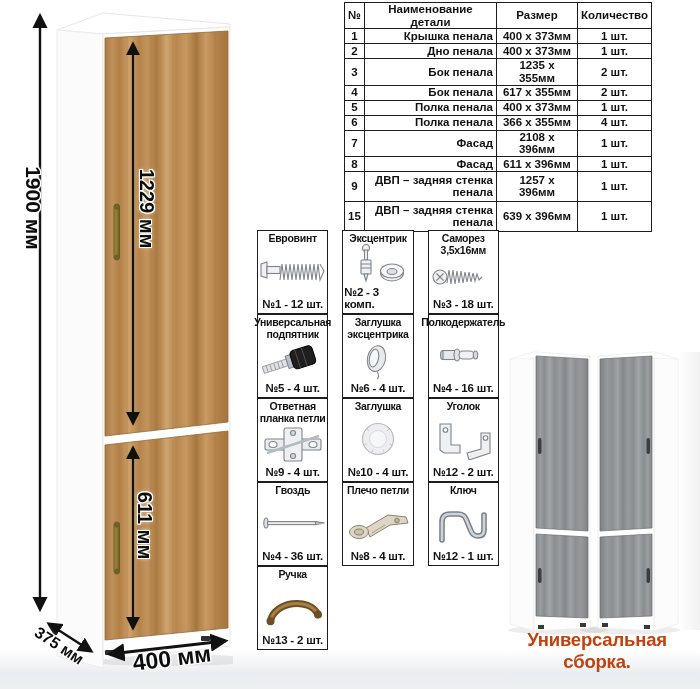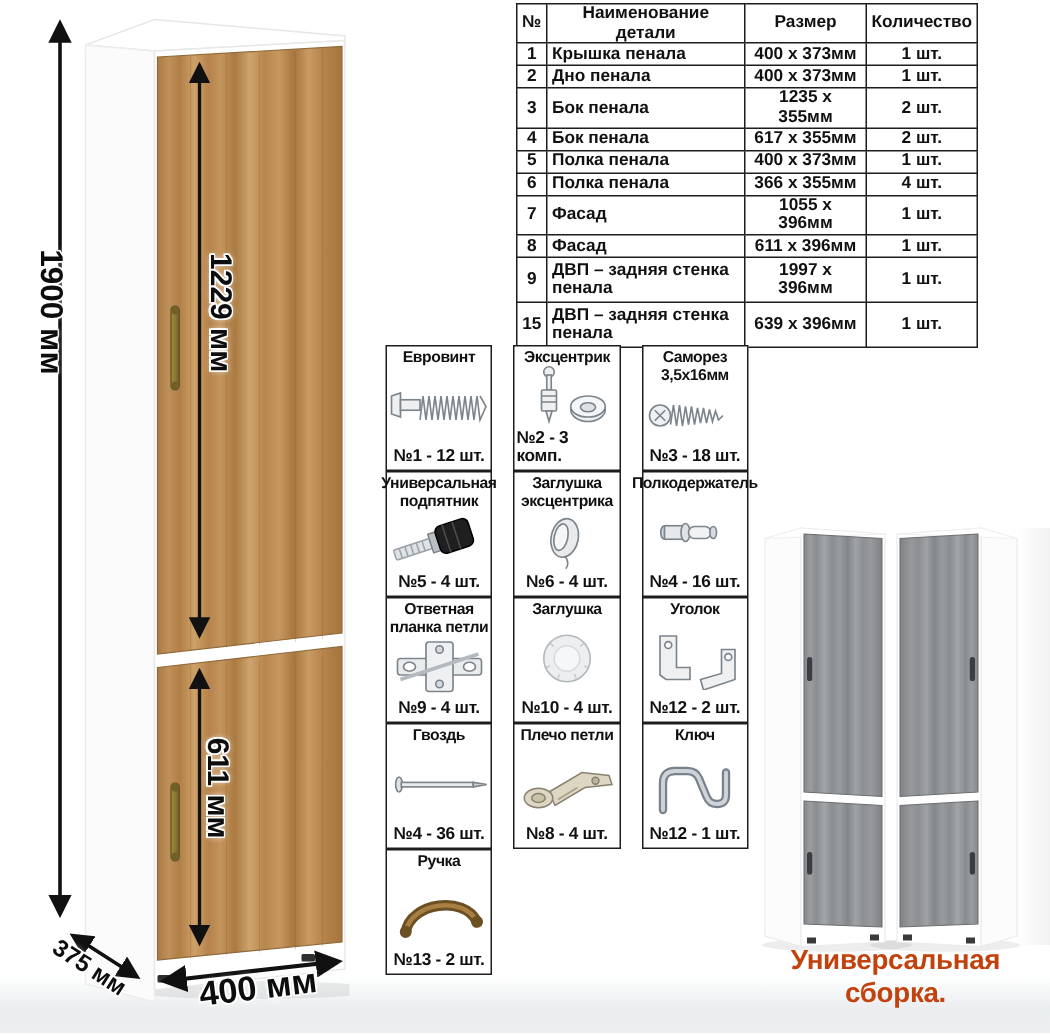--- a/index.html
+++ b/index.html
@@ -13,21 +13,21 @@
   .abs{position:absolute;}
 
   
   table.parts{position:absolute;left:344px;top:2px;border-collapse:collapse;table-layout:fixed;
     font-size:11.5px;font-weight:700;line-height:1.1;background:#fff;}
   table.parts th,table.parts td{border:1.4px solid #1d1d1d;padding:0 3px;overflow:hidden;}
   table.parts th{height:16px;text-align:center;font-weight:700;}
   table.parts td{height:14px;}
   table.parts tr.tall td{height:29px;}
   td.c{text-align:center;}
-  td.l{text-align:left;}
+  td.l{text-align:right;}
 
   
   .hw{position:absolute;left:243px;top:230px;width:256px;display:grid;
       grid-template-columns:repeat(3,85.3px);grid-auto-rows:84px;}
   .hw-cell{border:1.2px solid #1d1d1d;background:#fff;display:flex;flex-direction:column;
       align-items:center;justify-content:space-between;padding:2px 1px;box-sizing:border-box;margin-left:14px;}
   .hw-cell.empty{border:none;background:transparent;}
   .hw-name{font-weight:700;font-size:10.5px;letter-spacing:-0.3px;text-align:center;line-height:1.12;}
   .hw-qty{font-weight:700;font-size:11.5px;padding-bottom:1px;letter-spacing:-0.2px;}
   .hw-icon{flex:1;display:flex;align-items:center;justify-content:center;min-height:0;}
@@ -170,33 +170,33 @@
         </tr>
       <tr>
           <td class="c">6</td>
           <td class="l">Полка пенала</td>
           <td class="c">366 х 355мм</td>
           <td class="c">4 шт.</td>
         </tr>
       <tr>
           <td class="c">7</td>
           <td class="l">Фасад</td>
-          <td class="c">1055 х 396мм</td>
+          <td class="c">2108 х 396мм</td>
           <td class="c">1 шт.</td>
         </tr>
       <tr>
           <td class="c">8</td>
           <td class="l">Фасад</td>
           <td class="c">611 х 396мм</td>
           <td class="c">1 шт.</td>
         </tr>
       <tr class="tall">
           <td class="c">9</td>
           <td class="l">ДВП – задняя стенка пенала</td>
-          <td class="c">1997 х 396мм</td>
+          <td class="c">1257 х 396мм</td>
           <td class="c">1 шт.</td>
         </tr>
       <tr class="tall">
           <td class="c">15</td>
           <td class="l">ДВП – задняя стенка пенала</td>
           <td class="c">639 х 396мм</td>
           <td class="c">1 шт.</td>
         </tr>
     </tbody>
   </table>

